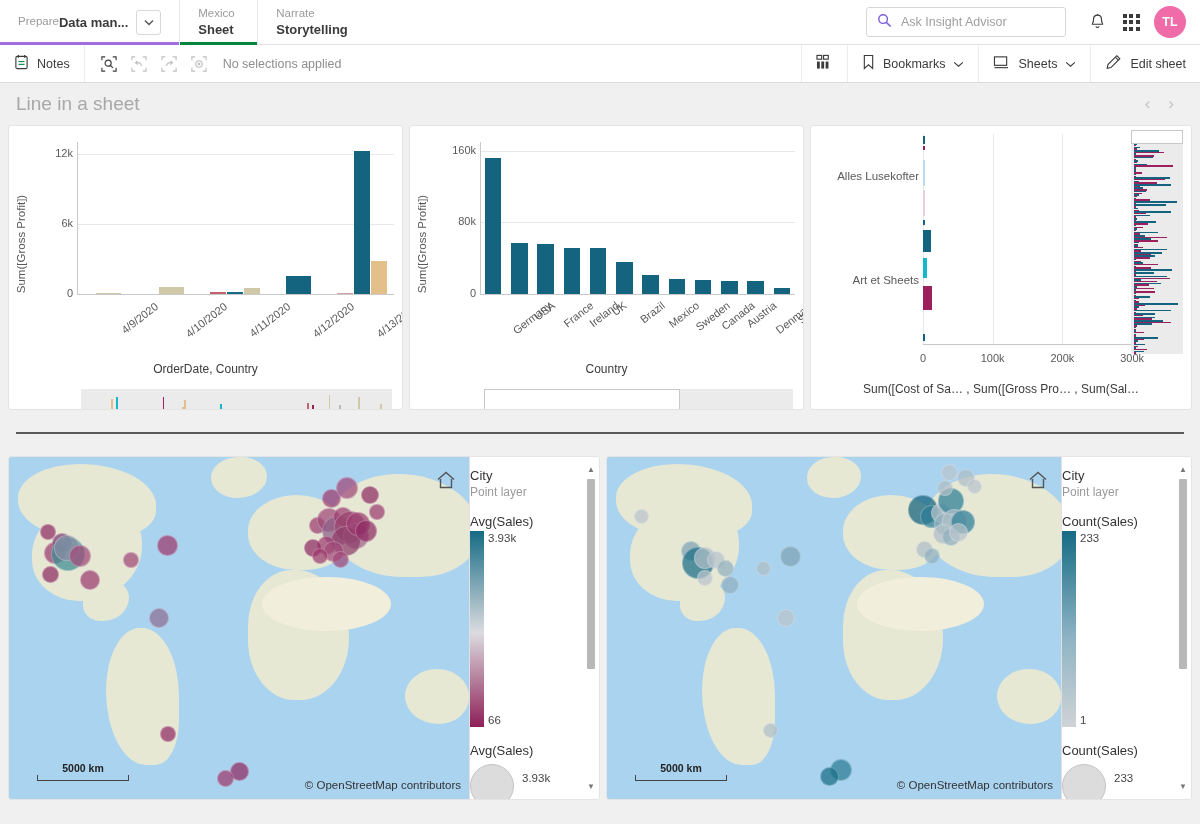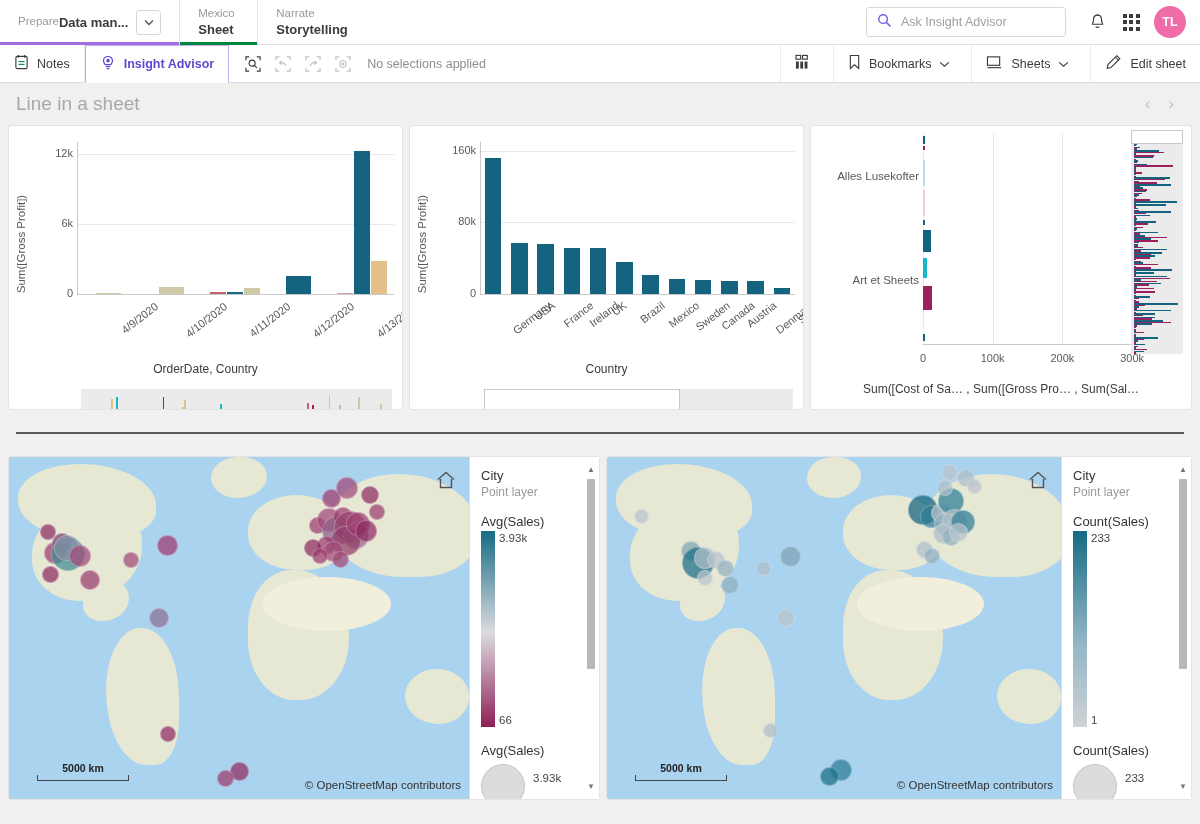--- a/index.html
+++ b/index.html
@@ -110,21 +110,21 @@
   }
   .tb-btn.first { border-right: 1px solid #ececec; }
   .tb-sel-group { display:flex; align-items:center; padding-left: 10px; gap: 2px; }
   .sel-icon {
     width: 28px; height: 28px; display:flex; align-items:center; justify-content:center;
     cursor:pointer;
   }
   .sel-icon.disabled { opacity: 0.32; cursor: default; }
   .sel-text { font-size: 12.5px; color:#8e8e8e; margin-left: 8px; }
   .tb-spacer { flex:1; }
-  .tb-right { display:flex; align-items:stretch;gap:7px; }
+  .tb-right { display:flex; align-items:stretch; }
   .tb-right .tb-btn { border-right:none; border-left: 1px solid #ececec; }
 
   
   .sheet-head {
     height: 42px; display:flex; align-items:center;
     padding: 0 16px; background:#f0f0f0;
   }
   .sheet-title { font-size: 19px; color: #a8a8a8; font-weight: normal; }
   .sheet-nav { margin-left:auto; display:flex; gap: 18px; padding-right: 10px; }
   .nav-chev { color:#c2c2c2; font-size: 17px; cursor:pointer; user-select:none; }
@@ -188,21 +188,21 @@
   }
   .scalebar .sbtxt { font-size: 10.5px; color:#222; font-weight:bold; margin-bottom:1px; }
   .scalebar .sbline {
     width: 92px; height: 6px; border: 1px solid #444; border-top:none; background:transparent;
   }
   .attribution {
     position:absolute; right: 8px; bottom: 8px; font-size: 11.5px; color:#333;
   }
   .legend-panel {
     position:absolute; right:0; top:0; bottom:0; width: 130px;
-    background:#fff; border-left: 1px solid #e0e0e0; padding: 10px 11px;
+    background:#fff; border-left: 1px solid #e0e0e0; padding: 10px 0;
     overflow:hidden;
   }
   .lg-title { font-size: 13px; color:#333; line-height: 17px; }
   .lg-sub { font-size: 12px; color:#9a9a9a; line-height: 16px; margin-bottom: 14px; }
   .lg-measure { font-size: 13px; color:#333; margin-bottom: 2px; }
   .lg-ramp-wrap { display:flex; position:relative; height: 196px; }
   .lg-ramp { width: 14px; height: 100%; }
   .lg-ramp-lbls { position:absolute; left: 18px; top:0; bottom:0; width: 60px; }
   .lg-ramp-lbls span { position:absolute; font-size: 11.5px; color:#444; }
   .lg-size-title { font-size: 13px; color:#333; margin-top: 16px; }
@@ -294,31 +294,20 @@
         <rect x="2" y="2.5" width="12" height="13" rx="1.5" fill="none" stroke="#3b3b3b" stroke-width="1.2"></rect>
         <line x1="4.6" y1="1" x2="4.6" y2="4" stroke="#3b3b3b" stroke-width="1.3"></line>
         <line x1="11.4" y1="1" x2="11.4" y2="4" stroke="#3b3b3b" stroke-width="1.3"></line>
         <line x1="4.8" y1="8" x2="11.2" y2="8" stroke="#00873d" stroke-width="1.2"></line>
         <line x1="4.8" y1="11" x2="11.2" y2="11" stroke="#00873d" stroke-width="1.2"></line>
       </svg>
     </span>
     <span>Notes</span>
   </div>
 
-  <div class="tb-btn active">
-    <span>
-      <svg width="16" height="16" viewBox="0 0 17 17">
-        <path d="M8.5 1.6c-2.7 0-4.8 2-4.8 4.6 0 2 1.3 3 1.9 4.1h5.8c.6-1.1 1.9-2.1 1.9-4.1 0-2.6-2.1-4.6-4.8-4.6z" fill="none" stroke="#5b4ad1" stroke-width="1.3"></path>
-        <circle cx="8.5" cy="6" r="1.9" fill="#5b4ad1"></circle>
-        <line x1="6.1" y1="12.3" x2="10.9" y2="12.3" stroke="#5b4ad1" stroke-width="1.3"></line>
-        <line x1="7" y1="14.6" x2="10" y2="14.6" stroke="#5b4ad1" stroke-width="1.3"></line>
-      </svg>
-    </span>
-    <span>Insight Advisor</span>
-  </div>
 
   <div class="tb-sel-group">
     <div class="sel-icon">
       <svg width="18" height="18" viewBox="0 0 19 19">
         <path d="M2 5.5V2h3.5M13.5 2H17v3.5M17 13.5V17h-3.5M5.5 17H2v-3.5" stroke="#3b3b3b" stroke-width="1.2" fill="none"></path>
         <circle cx="8.6" cy="8.6" r="3.2" stroke="#3b3b3b" stroke-width="1.2" fill="none"></circle>
         <line x1="11" y1="11" x2="13.6" y2="13.6" stroke="#3b3b3b" stroke-width="1.3"></line>
       </svg>
     </div>
     <div class="sel-icon disabled">

